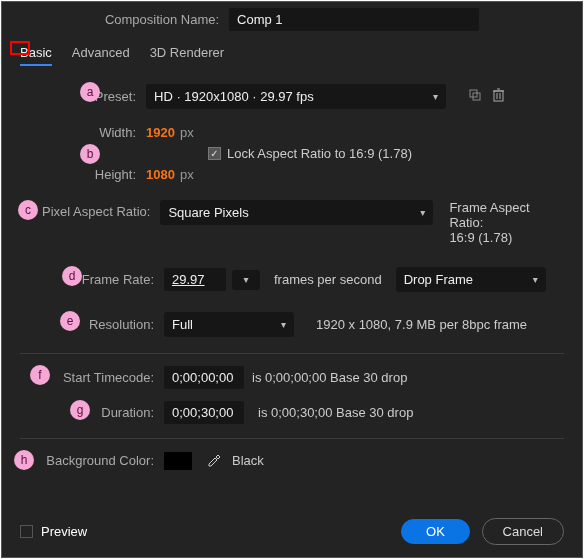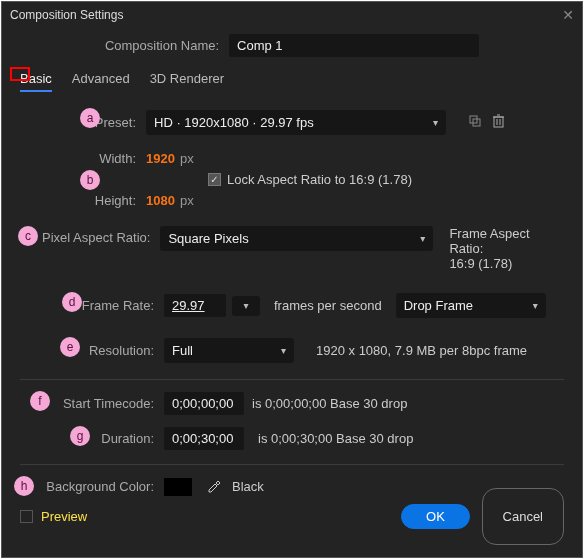--- a/index.html
+++ b/index.html
@@ -53,34 +53,30 @@
     font-size:12px; display:flex; align-items:center; justify-content:center;
     position:absolute; font-weight:500;
   }
   .swatch { width:28px; height:18px; background:#000; margin-right:14px; }
   .eyedrop { color:#ccc; margin-right:10px; }
   .footer {
     position:absolute; bottom:12px; left:0; right:0; display:flex; padding:0 18px;
     align-items:center; justify-content:space-between;
   }
   .btn {
-    padding:20px 20px; border-radius:14px; border:1px solid #666; background:transparent; color:#ddd; cursor:pointer; font-size:13px;
+    padding:5px 20px; border-radius:14px; border:1px solid #666; background:transparent; color:#ddd; cursor:pointer; font-size:13px;
   }
   .btn.primary { background:#0b74e5; border-color:#0b74e5; color:#fff; padding:4px 24px; }
   .ico-btn { color:#888; margin-left:10px; cursor:pointer; }
   .smalldrop { width:28px; height:20px; background:#161616; display:inline-flex; align-items:center; justify-content:center; border-radius:3px; margin-left:6px; cursor:pointer; }
 </style>
 </head>
 <body>
 
 <div class="dialog">
-  <div class="titlebar">
-    <span>Composition Settings</span>
-    <span class="close-x">✕</span>
-  </div>
 
   <div class="content">
     <div class="row name-row">
       <span class="lbl">Composition Name:</span>
       <input class="text-input" style="width: 250px;" value="Comp 1">
     </div>
 
     <div class="tabs" style="position:relative">
       <div class="tab active" style="position:relative">
         <span class="tab-hl"></span>
@@ -195,21 +191,21 @@
       <span class="eyedrop">
         <svg width="16" height="16" viewBox="0 0 16 16">
             <path d="M3 13 L9 7 L11 9 L5 15 L3 15 Z M10 6 L12 4 L14 6 L12 8 Z" fill="none" stroke="#ccc"></path>
           </svg>
       </span>
       <span>Black</span>
     </div>
   </div>
 
   <div class="footer">
-    <div style="display:flex; align-items:center; color:#fde047;">
+    <div style="display:flex; align-items:center; color:#ffffff;">
       <span style="width:13px;height:13px;border:1px solid #555;display:inline-block;margin-right:8px;"></span>
       <span>Preview</span>
     </div>
     <div>
       <button class="btn primary">OK</button>
       <button class="btn" style="margin-left:8px">Cancel</button>
     </div>
   </div>
 </div>
 

